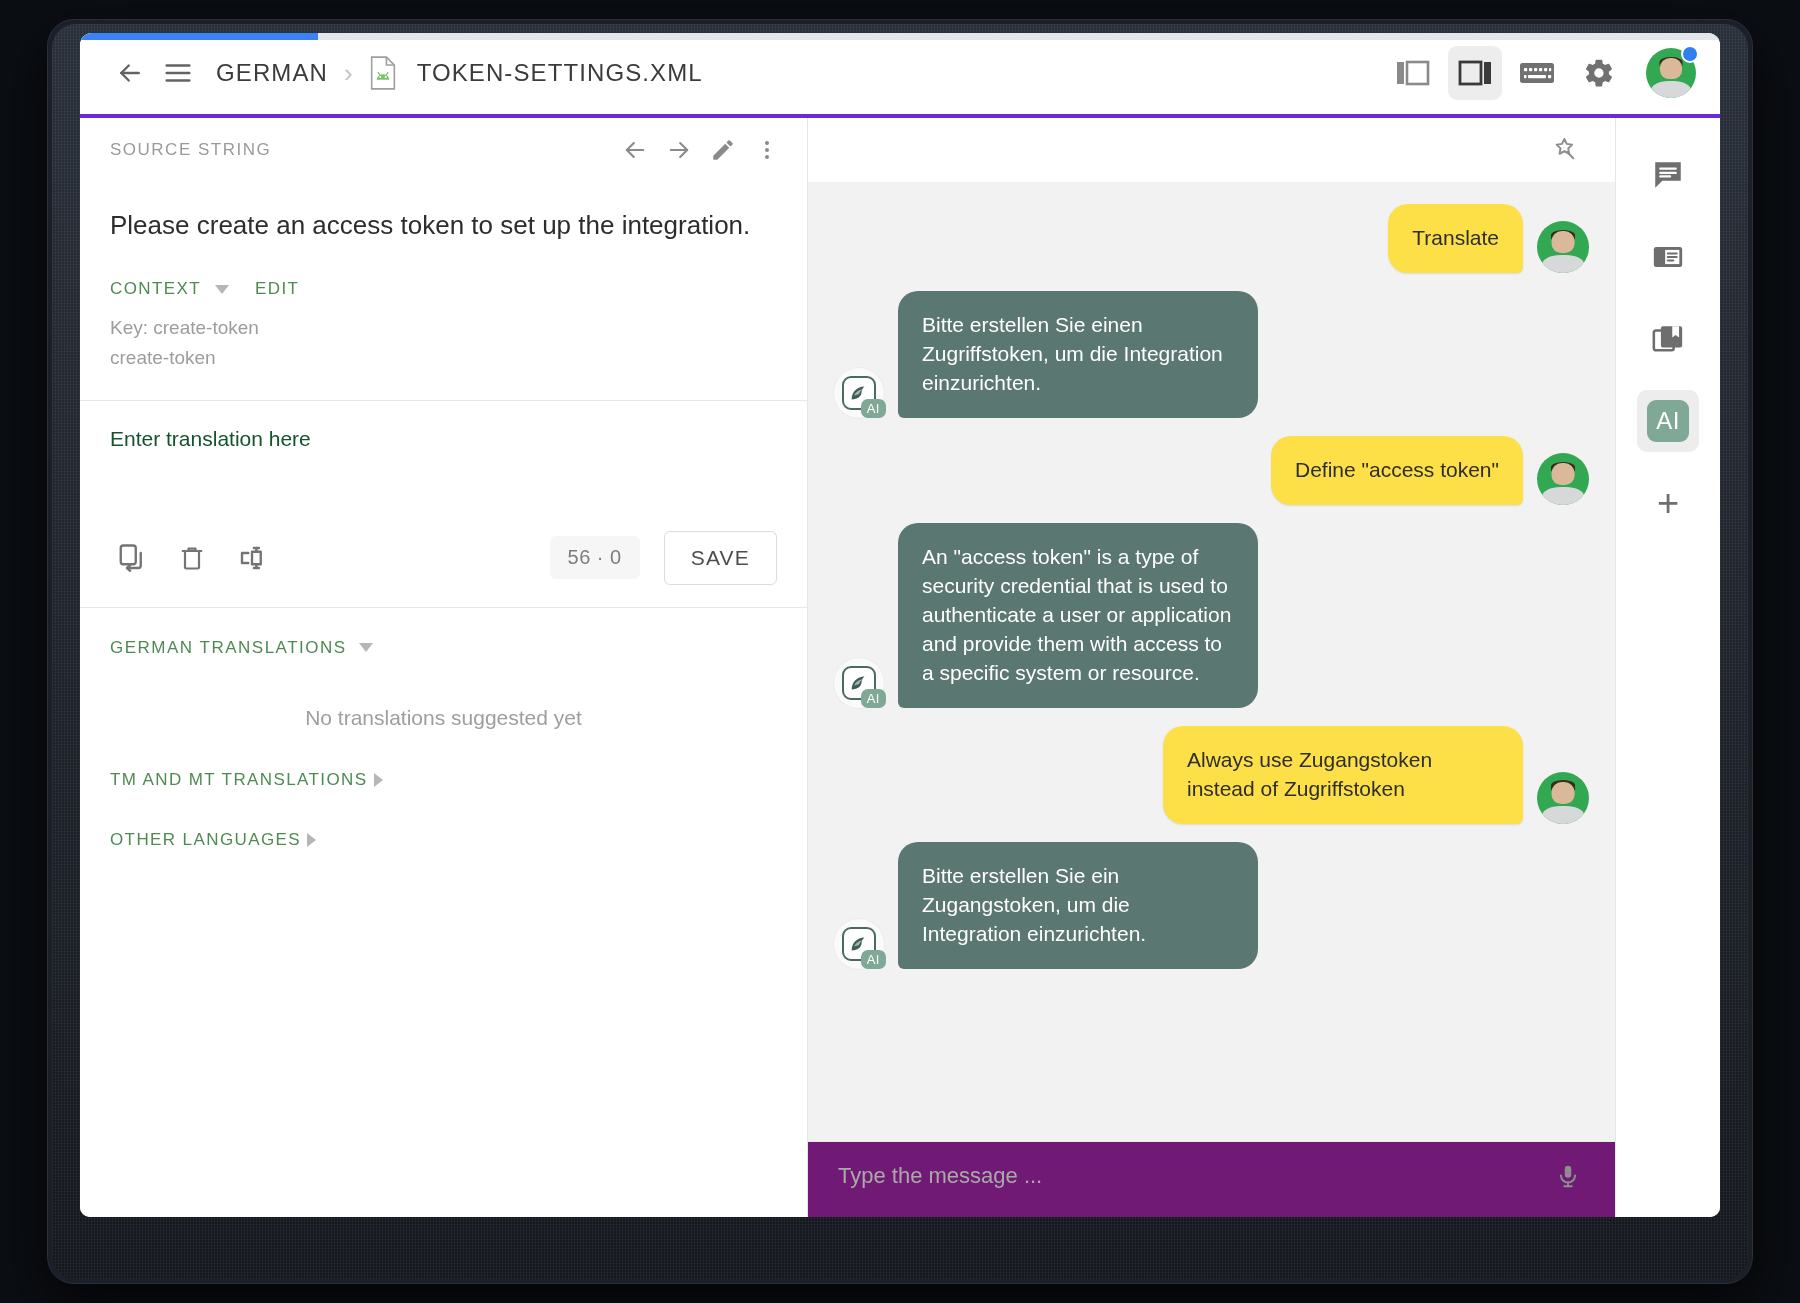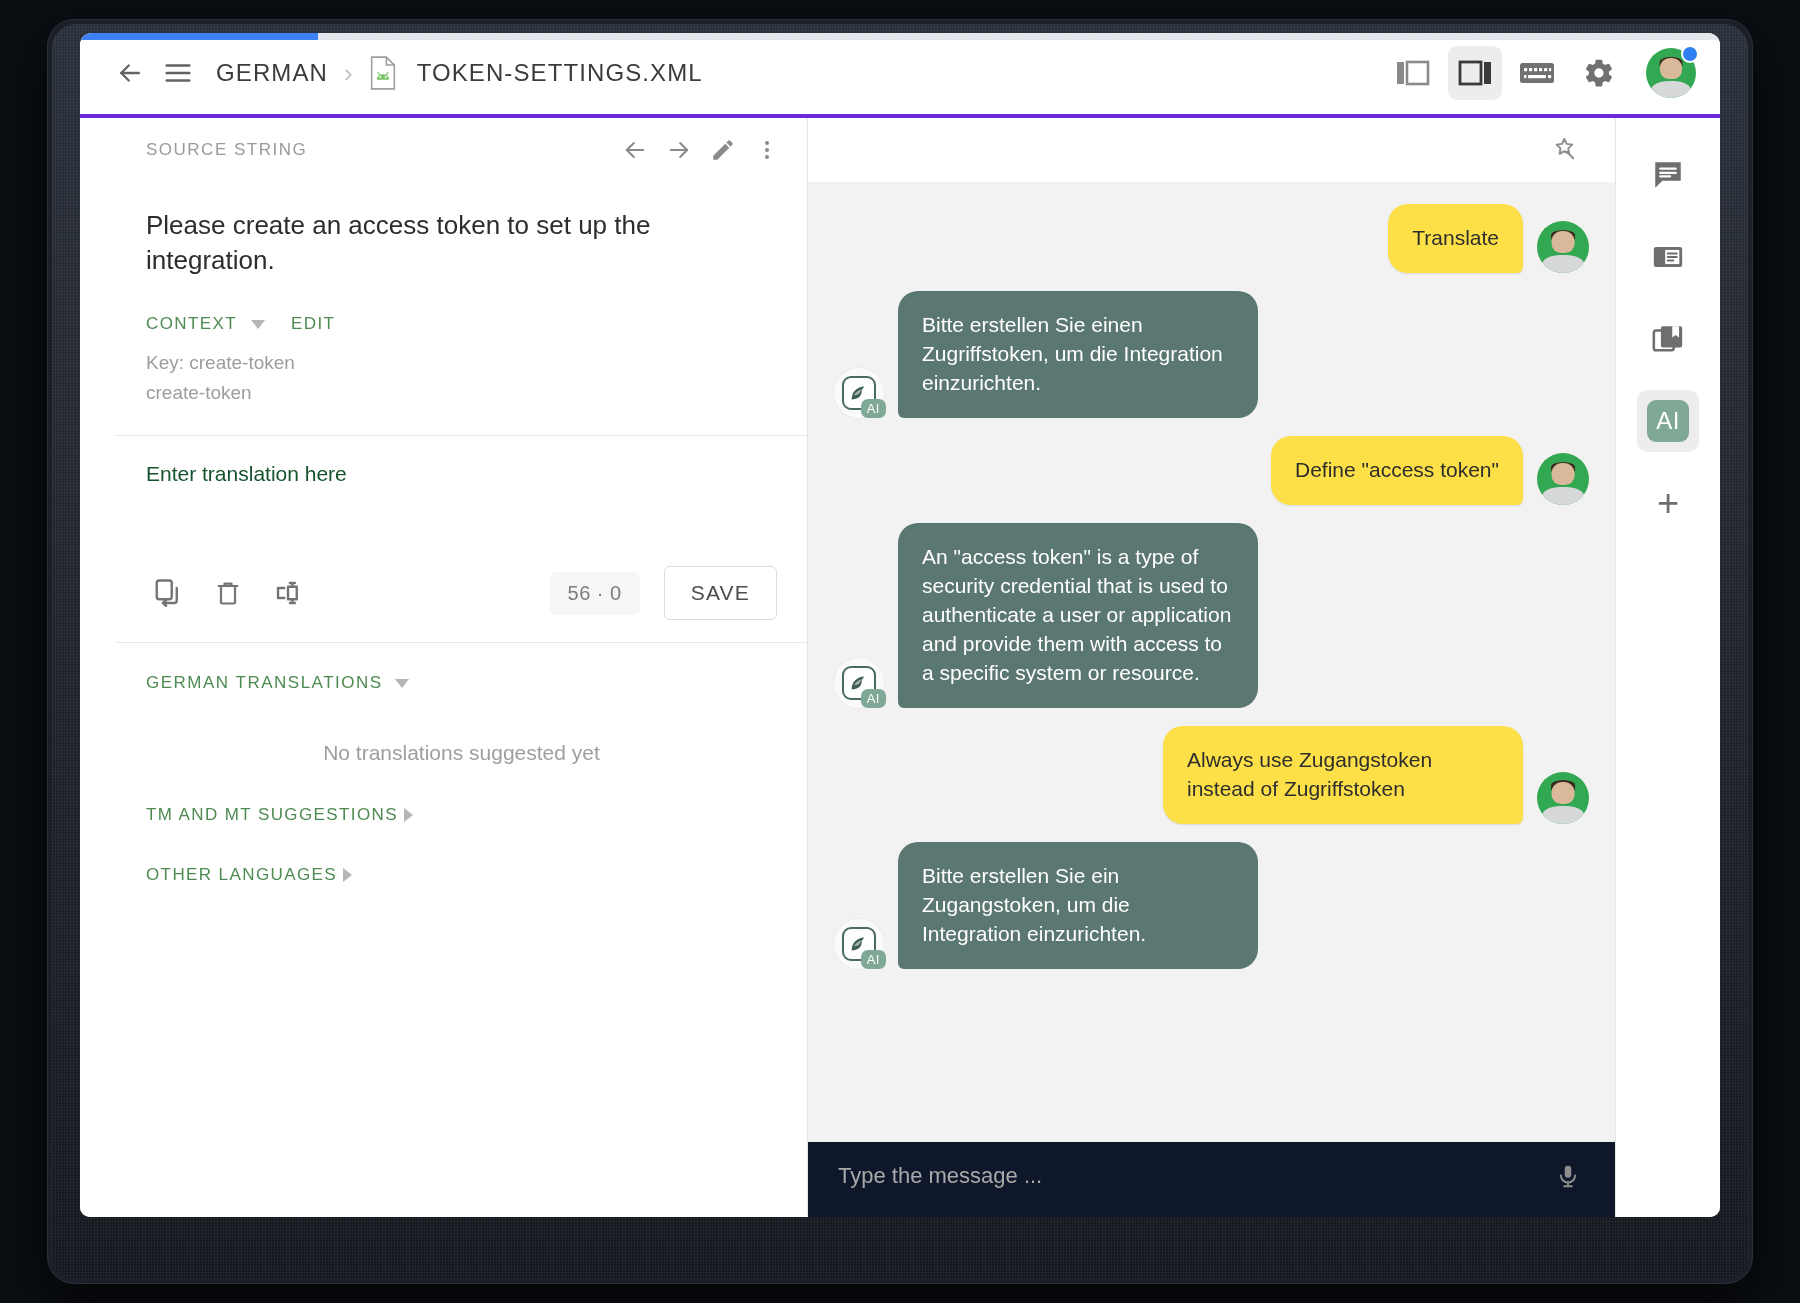--- a/index.html
+++ b/index.html
@@ -140,21 +140,20 @@
   
   .body-split { flex: 1 1 auto; display: flex; min-height: 0; }
 
   
   .editor {
     width: 728px;
     flex: 0 0 728px;
     border-right: 1px solid #e6e6e6;
     display: flex; flex-direction: column;
     background: #fff;
-    padding-left: 36px;
   }
   .editor-head {
     height: 64px;
     display: flex; align-items: center;
     padding: 0 18px 0 30px;
   }
   .editor-head h2 {
     font-size: 17px; letter-spacing: 1.5px;
     color: #9a9a9a; font-weight: 400;
   }
@@ -318,21 +317,21 @@
     padding: 3px 6px 3px 6px;
     border-radius: 7px;
     line-height: 1;
     letter-spacing: .5px;
   }
   .user-avatar { width: 52px; height: 52px; flex: 0 0 52px; }
 
   .chat-foot {
     flex: 0 0 auto;
     height: 76px;
-    background: #0f172a;
+    background: #701a75;
     border-top: 1px solid #ececec;
     display: flex; align-items: center;
     padding: 0 24px 8px 30px;
   }
   .chat-foot .ph {
     flex: 1 1 auto;
     font-size: 22px; color: #a9a9a9;
     cursor: text;
   }
   .chat-foot .iconbtn { width: 46px; height: 46px; color: #8d8d8d; }
@@ -540,21 +539,21 @@
 
         <div class="sec-divider"></div>
 
         <div class="sec-head">
           <span class="title">GERMAN TRANSLATIONS</span>
           <span class="tri-down" style="margin-left:12px;margin-right:0;"></span>
         </div>
         <div class="empty-note">No translations suggested yet</div>
 
         <div class="collapsed-sec">
-          <span class="ctx-link">TM AND MT SUGGESTIONS</span>
+          <span class="ctx-link">TM AND MT TRANSLATIONS</span>
           <span class="tri-right"></span>
         </div>
 
         <div class="collapsed-sec">
           <span class="ctx-link">OTHER LANGUAGES</span>
           <span class="tri-right"></span>
         </div>
 
         <div class="editor-pad"></div>
       </div>

